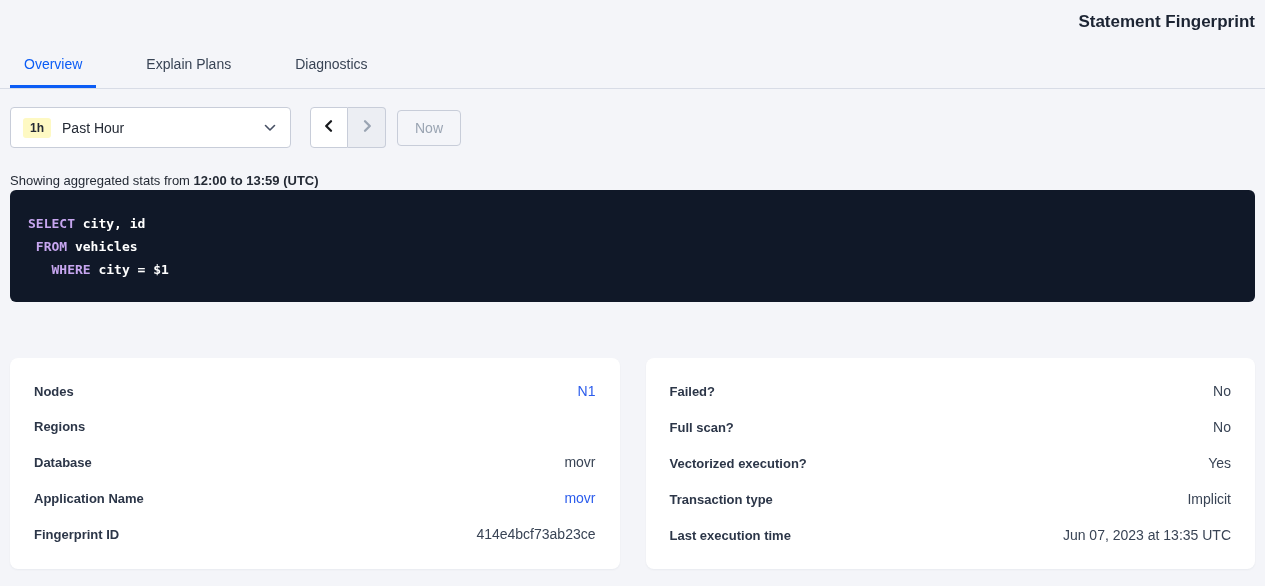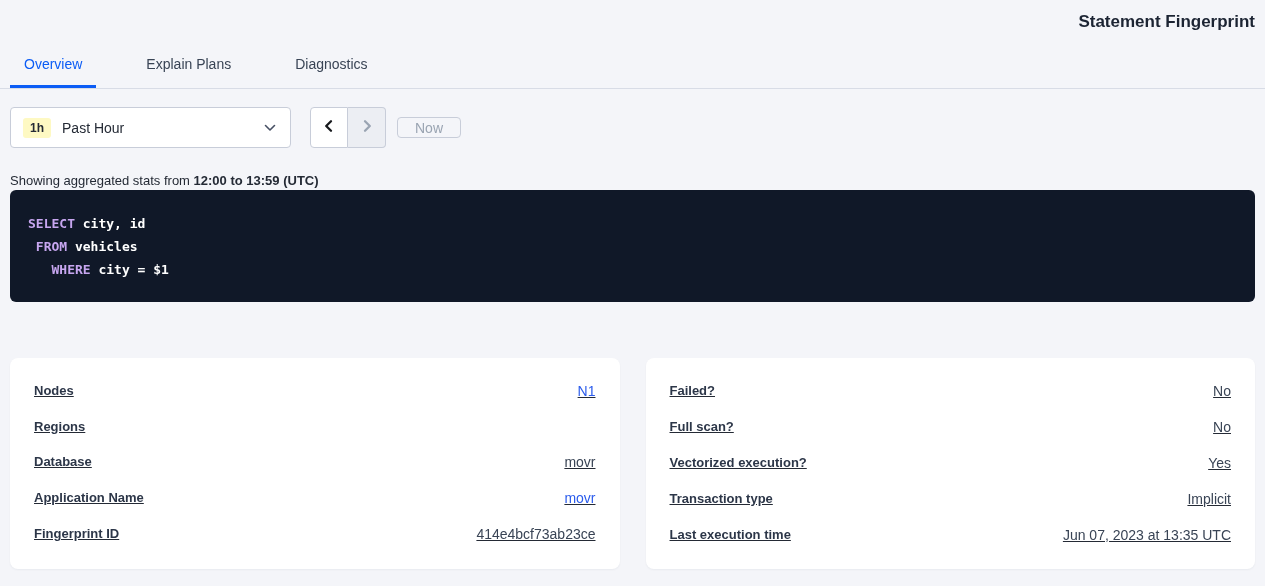--- a/index.html
+++ b/index.html
@@ -63,21 +63,21 @@
     background: #ffffff;
     border: 1px solid #c8cdd9;
     cursor: pointer;
     color: #17191d;
   }
   .arrow-btn.prev { border-radius: 4px 0 0 4px; }
   .arrow-btn.next { border-radius: 0 4px 4px 0; border-left: none; background: #eceef3; color: #9aa4b2; cursor: default; }
 
   .now-btn {
     margin-left: 11px;
-    height: 21px;
+    height: 36px;
     padding: 0 17px;
     background: transparent;
     border: 1px solid #c8cdd9;
     border-radius: 4px;
     font-size: 14px;
     color: #9aa4b2;
     font-family: inherit;
     cursor: default;
   }
 
@@ -105,21 +105,21 @@
   
   .cards { display: flex; gap: 26px; margin: 56px 10px 0; }
   .card {
     flex: 1;
     background: #ffffff;
     border-radius: 8px;
     padding: 25px 24px 26px;
     box-shadow: 0 1px 2px rgba(28, 36, 51, 0.05);
     display: flex; flex-direction: column; gap: 20px;
   }
-  .kv-row { display: flex; justify-content: space-between; align-items: flex-start; min-height: 14px; text-decoration: underline; }
+  .kv-row { display: flex; justify-content: space-between; align-items: flex-end; min-height: 14px; }
   .kv-label { font-size: 13px; font-weight: 700; color: #2c3648; }
   .kv-value { font-size: 14px; color: #394455; text-align: right; }
   .kv-value.link { color: #2b5cec; cursor: pointer; }
 </style>
 </head>
 <body>
 
 <div class="header">
   <div class="page-title">Statement Fingerprint</div>
 </div>

